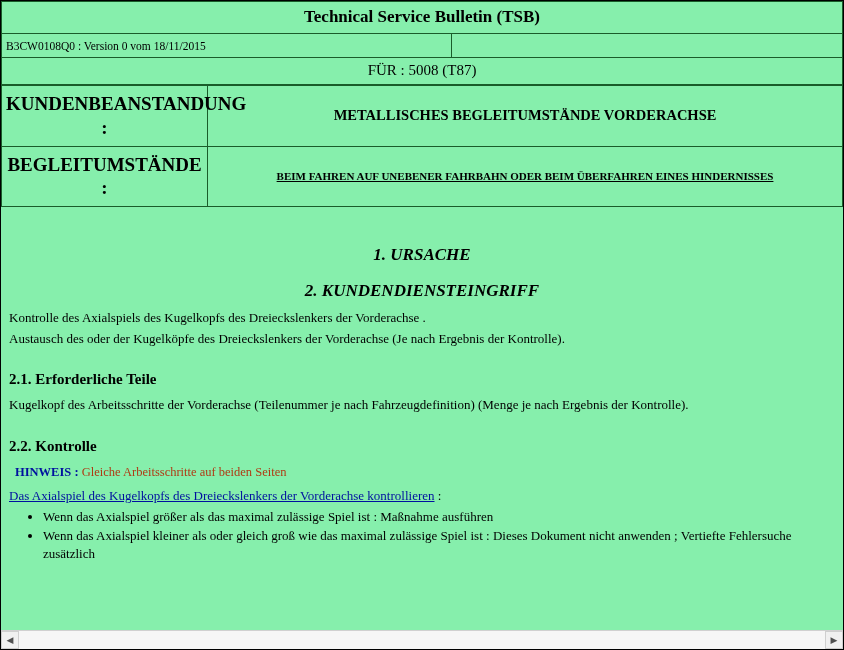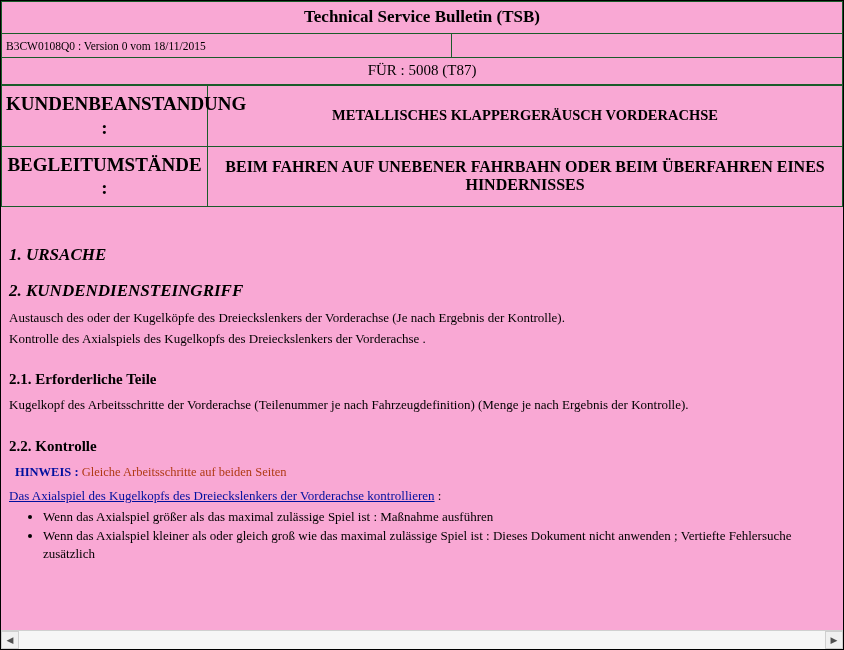--- a/index.html
+++ b/index.html
@@ -11,21 +11,21 @@
     font-family: "Liberation Serif", serif;
     color: #000000;
   }
   .page {
     width: 844px;
     height: 650px;
     box-sizing: border-box;
     border: 1px solid #000000;
     position: relative;
     overflow: hidden;
-    background: #f9a8d4;
+    background: #86efac;
   }
   .doc-body {
     position: absolute;
     left: 0;
     top: 0;
     right: 0;
     bottom: 18px;
     overflow: hidden;
   }
   
@@ -65,32 +65,34 @@
     padding: 6px 4px !important;
     line-height: 1.25;
   }
   .val-cell {
     text-align: center;
     font-weight: bold;
     font-size: 14.5px;
     padding: 6px 4px !important;
   }
   .val-cell.small {
-    font-size: 16px;
+    font-size: 11px;
+    text-decoration: underline;
   }
   
   .content {
     padding: 0 8px;
     font-size: 13px;
   }
   h2.sec {
     font-style: italic;
     font-weight: bold;
     font-size: 17px;
     margin: 16px 0 8px 0;
+    text-align: center;
   }
   h3.sub {
     font-weight: bold;
     font-size: 15px;
     margin: 24px 0 8px 0;
   }
   p.txt {
     margin: 3px 0;
     font-size: 13px;
     line-height: 1.35;
@@ -181,38 +183,38 @@
     </table>
 
     <table class="hdr">
       <colgroup>
         <col style="width:24.5%">
         <col style="width:75.5%">
       </colgroup>
       <tbody>
         <tr>
           <td class="lbl-cell">KUNDENBEANSTANDUNG :</td>
-          <td class="val-cell">METALLISCHES KLAPPERGERÄUSCH VORDERACHSE</td>
+          <td class="val-cell">METALLISCHES BEGLEITUMSTÄNDE VORDERACHSE</td>
         </tr>
         <tr>
           <td class="lbl-cell">BEGLEITUMSTÄNDE :</td>
           <td class="val-cell small">BEIM FAHREN AUF UNEBENER FAHRBAHN ODER BEIM ÜBERFAHREN EINES HINDERNISSES</td>
         </tr>
       </tbody>
     </table>
 
     <div class="content">
 
       <div class="gap-lg"></div>
 
       <h2 class="sec">1. URSACHE</h2>
 
       <h2 class="sec">2. KUNDENDIENSTEINGRIFF</h2>
+      <p class="txt">Kontrolle des Axialspiels des Kugelkopfs des Dreieckslenkers der Vorderachse .</p>
       <p class="txt">Austausch des oder der Kugelköpfe des Dreieckslenkers der Vorderachse (Je nach Ergebnis der Kontrolle).</p>
-      <p class="txt">Kontrolle des Axialspiels des Kugelkopfs des Dreieckslenkers der Vorderachse .</p>
 
       <h3 class="sub">2.1. Erforderliche Teile</h3>
       <p class="txt">Kugelkopf des Arbeitsschritte der Vorderachse (Teilenummer je nach Fahrzeugdefinition) (Menge je nach Ergebnis der Kontrolle).</p>
 
 
       <h3 class="sub">2.2. Kontrolle</h3>
 
       <div class="note">
         <span class="note-kw">HINWEIS :</span>
         <span class="note-txt">Gleiche Arbeitsschritte auf beiden Seiten</span>

